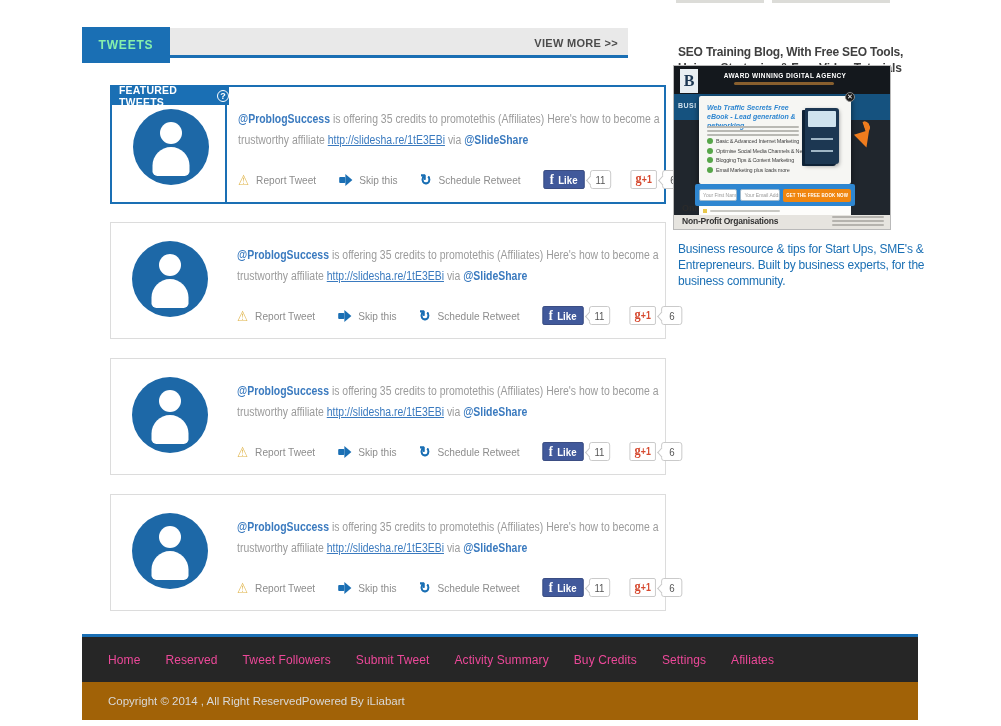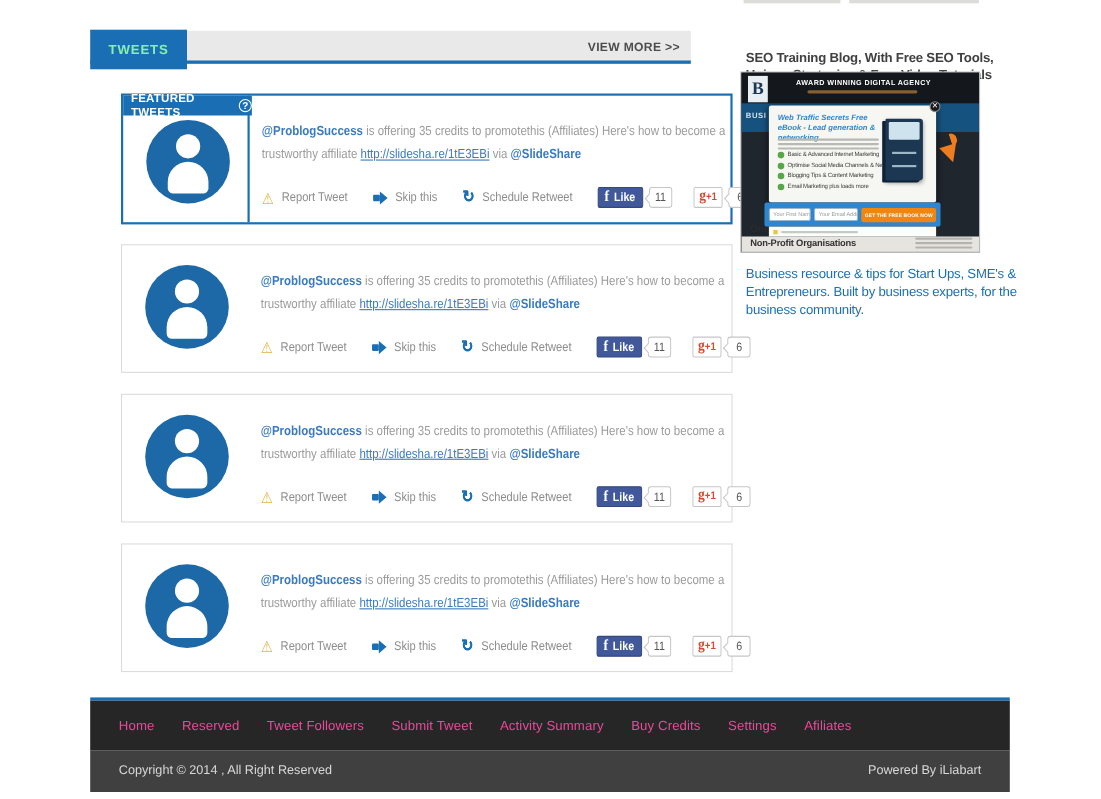--- a/index.html
+++ b/index.html
@@ -112,21 +112,21 @@
   .ad-onl { position:absolute; left:8px; top:137px; color:#2b2b2b; font-size:9px; font-weight:bold; z-index:0; }
   .ad-nonprofit { position:absolute; left:8px; top:150px; color:#333; font-size:8.5px; font-weight:bold; letter-spacing:-.2px; white-space:nowrap; }
   .ad-smalltext { position:absolute; right:6px; top:150px; width:52px; }
   .ad-smalltext i { display:block; height:2px; background:#b5b3ae; margin-bottom:2px; border-radius:1px; }
 
   
   .footer { position:absolute; left:82px; top:634px; width:836px; }
   .footer-line { height:3px; background:#1a6fb4; }
   .footer-nav { height:45px; background:#262626; display:flex; align-items:center; padding-left:26px; gap:25px; }
   .footer-nav a { color:#ec4899; font-size:12px; letter-spacing:.1px; text-decoration:none; cursor:pointer; white-space:nowrap; }
-  .footer-bottom { height:38px; background:#404040; display:flex; align-items:center; justify-content:space-between;
+  .footer-bottom { height:38px; background:#a16207; display:flex; align-items:center; 
     padding:0 26px; color:#d8d8d8; font-size:11.5px; }
 </style>
 </head>
 <body>
 
 <div id="app">
 
   <div class="tabbar">
     <div class="tabbar-track"></div>
     <div class="tab-tweets">TWEETS</div>

